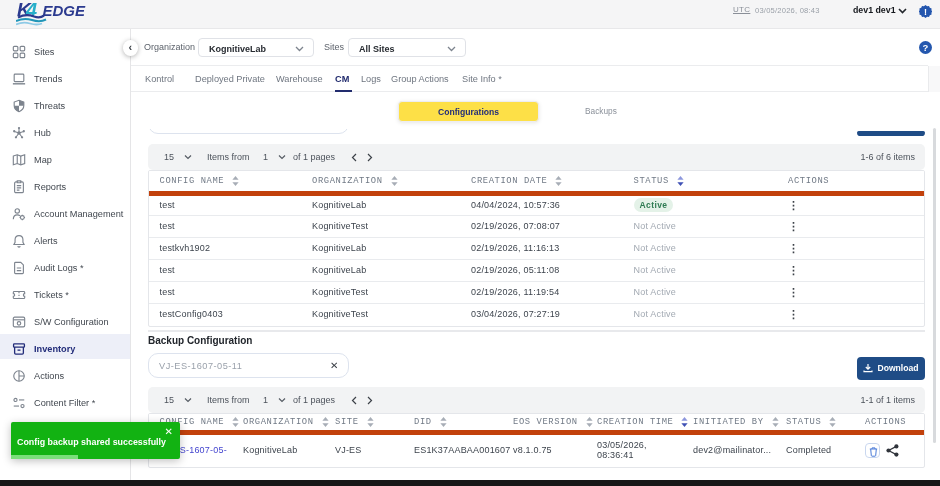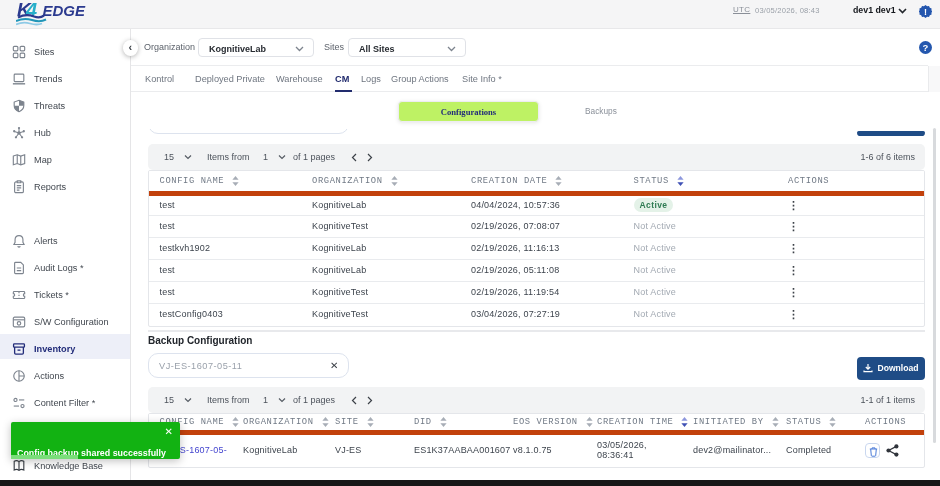--- a/index.html
+++ b/index.html
@@ -32,21 +32,21 @@
 .sel b { position:absolute; left:10px; top:4.5px; font-size:9px; color:#272b31; white-space:nowrap; }
 #help { position:absolute; left:919px; top:40.5px; width:13px; height:13px; border-radius:50%; background:#2457ae; color:#fff; font-size:9.5px; font-weight:bold; text-align:center; line-height:13px; }
 
 
 #tabs { position:absolute; left:131px; top:66px; width:797px; height:26px; border-bottom:1px solid #ebecee; background:#fff; }
 .tab { position:absolute; top:8px; font-size:9.2px; color:#6f7680; white-space:nowrap; }
 .tab.on { color:#222c6e; font-weight:bold; }
 #cmline { position:absolute; left:334px; top:24px; width:17px; height:2px; background:#222c6e; }
 
 
-#seg { position:absolute; left:398px; top:101px; width:141px; height:21px; background:#bef264; border:1px solid #ededf1; border-radius:4px; box-shadow:0 1px 4px rgba(0,0,0,.10);font-family:Liberation Serif, serif; }
+#seg { position:absolute; left:398px; top:101px; width:141px; height:21px; background:#fde047; border:1px solid #ededf1; border-radius:4px; box-shadow:0 1px 4px rgba(0,0,0,.10); }
 #seg b { display:block; text-align:center; font-size:8.6px; color:#232d7a; line-height:20px; }
 #backups { position:absolute; left:585px; top:106px; font-size:8.3px; color:#8b919a; }
 
 
 #inputcut { position:absolute; left:148px; top:129px; width:201px; height:5.5px; overflow:hidden; }
 #inputcut div { width:201px; height:26px; margin-top:-21px; border:1px solid #dde3ee; border-radius:10px; }
 #btncut { position:absolute; left:857px; top:131px; width:68px; height:5px; background:#1f4c86; border-radius:2px 2px 4px 4px; }
 
 
 .pagbar { position:absolute; left:148px; width:777px; height:26px; background:#f2f3f4; border-radius:5px; font-size:9px; color:#4c525b; }
@@ -69,21 +69,21 @@
 #binput { position:absolute; left:148px; top:353px; width:201px; height:25px; border:1px solid #dde3ee; border-radius:10px; background:#fff; }
 #binput span { position:absolute; left:10px; top:7px; font-size:9.2px; color:#9aa1ab; letter-spacing:.5px; }
 #binput .x { position:absolute; left:auto; right:9px; top:6px; color:#3a3f46; font-size:10px; }
 #dlbtn { position:absolute; left:857px; top:357px; width:68px; height:23px; background:#1f4c86; border-radius:4px; color:#fff; font-size:8.6px; font-weight:bold; text-align:center; line-height:22px; }
 
 
 #sbar { position:absolute; left:933px; top:128px; width:3px; height:315px; background:#d8dadd; border-radius:3px; }
 
 
 #toast { position:absolute; left:11px; top:422px; width:169px; height:37px; background:#12b212; box-shadow:0 2px 8px rgba(0,0,0,.25); border-radius:2px; z-index:20; }
-#toast .tx { position:absolute; left:6px; top:26px; color:#fff; font-size:8.9px; font-weight:bold; white-space:nowrap; }
+#toast .tx { position:absolute; left:6px; top:15px; color:#fff; font-size:8.9px; font-weight:bold; white-space:nowrap; }
 #toast .cl { position:absolute; right:7px; top:4px; color:#fff; font-size:10px; }
 #toast .pb { position:absolute; left:0; bottom:0; width:67px; height:4px; background:#7ade7a; }
 
 #blackbar { position:absolute; left:0; top:480px; width:940px; height:6px; background:#171717; z-index:30; }
 </style>
 </head>
 <body>
 
 <div id="header">
   <svg id="logo" style="position:absolute;left:16px;top:1px" width="80" height="27" viewBox="0 0 80 27">
@@ -152,20 +152,29 @@
       <span>Hub</span>
     </div>
   <div class="sitem" style="top:144.5px">
       <svg width="16" height="16" viewBox="0 0 16 16" fill="none" stroke="#7d848e" stroke-width="1.3">
         <rect x="3" y="2.2" width="10" height="12.3" rx="1.5"></rect>
         <path d="M6 1 H10 V3.2 H6 Z" fill="#fff"></path>
         <path d="M5.5 6.5 H10.5 M5.5 9 H10.5 M5.5 11.5 H8.5"></path>
       </svg>
       <span>Reports</span>
     </div>
+  <div class="sitem" style="top:171.5px">
+      <svg width="16" height="16" viewBox="0 0 16 16" fill="none" stroke="#7d848e" stroke-width="1.3">
+        <circle cx="6" cy="4.5" r="2.5"></circle>
+        <path d="M1.5 14 C1.5 10.8 3.5 9 6 9 C7.5 9 8.5 9.5 9.2 10.2"></path>
+        <circle cx="11.8" cy="12" r="2.2"></circle>
+        <path d="M11.8 8.8 V9.9 M11.8 14.1 V15.2 M8.7 12 H9.8 M13.8 12 H14.9"></path>
+      </svg>
+      <span>Account Management</span>
+    </div>
   <div class="sitem" style="top:198.5px">
       <svg width="16" height="16" viewBox="0 0 16 16" fill="none" stroke="#7d848e" stroke-width="1.3">
         <path d="M8 1.8 C5.2 1.8 3.5 3.8 3.5 6.5 V9.5 L2.2 12 H13.8 L12.5 9.5 V6.5 C12.5 3.8 10.8 1.8 8 1.8 Z"></path>
         <path d="M6.5 14 C6.8 14.8 8 15 8 15 C8 15 9.2 14.8 9.5 14"></path>
       </svg>
       <span>Alerts</span>
     </div>
   <div class="sitem" style="top:225.5px">
       <svg width="16" height="16" viewBox="0 0 16 16" fill="none" stroke="#7d848e" stroke-width="1.3">
         <path d="M3 2.5 C3 1.9 3.4 1.5 4 1.5 H10 L13 4.5 V13.5 C13 14.1 12.6 14.5 12 14.5 H4 C3.4 14.5 3 14.1 3 13.5 Z"></path>
@@ -204,27 +213,20 @@
       <span>Actions</span>
     </div>
   <div class="sitem" style="top:360.5px">
       <svg width="16" height="16" viewBox="0 0 16 16" fill="none" stroke="#7d848e" stroke-width="1.3">
         <circle cx="4" cy="4.5" r="1.8"></circle>
         <path d="M8 4.5 H14"></path>
         <path d="M2 11.5 H8"></path>
         <circle cx="12" cy="11.5" r="1.8"></circle>
       </svg>
       <span>Content Filter *</span>
-    </div>
-  <div class="sitem" style="top:423.5px">
-      <svg width="16" height="16" viewBox="0 0 16 16" fill="none" stroke="#3a3f46" stroke-width="1.3">
-        <path d="M8 3 C6.5 1.8 4 1.8 2.5 2.6 V12.6 C4 11.8 6.5 11.8 8 13 C9.5 11.8 12 11.8 13.5 12.6 V2.6 C12 1.8 9.5 1.8 8 3 Z"></path>
-        <path d="M8 3 V13"></path>
-      </svg>
-      <span>Knowledge Base</span>
     </div>
 </div>
 <div id="collapse">‹</div>
 
 <div id="orgrow">
   <span class="lbl" style="left:13px">Organization</span>
   <div class="sel" style="left:67px; width:116px">
       <b>KognitiveLab</b>
     <svg style="position:absolute;right:9px;top:7px" width="9" height="6" viewBox="0 0 9 6">
         <path d="M1 1 L4.5 4.5 L8 1" stroke="#7d848e" stroke-width="1.3" fill="none"></path>

